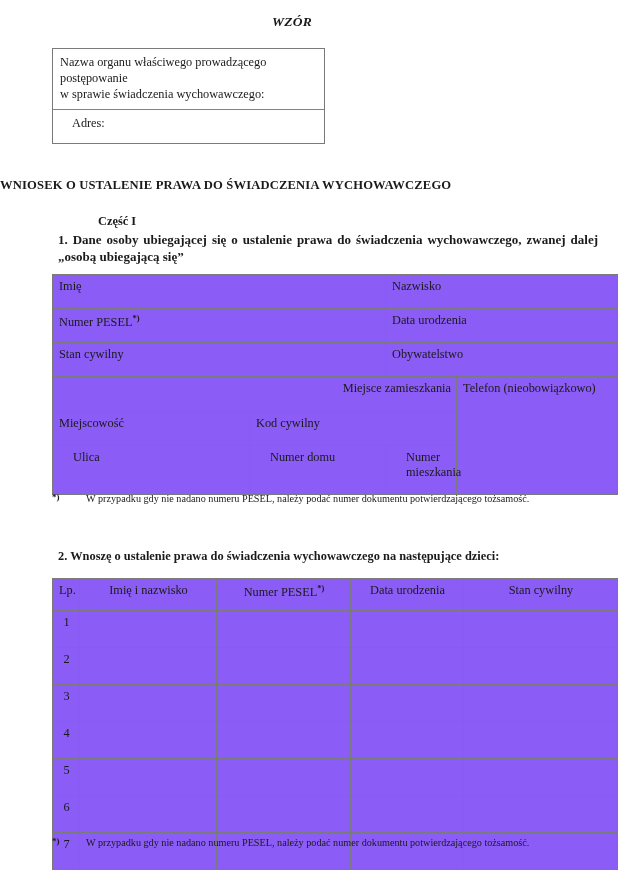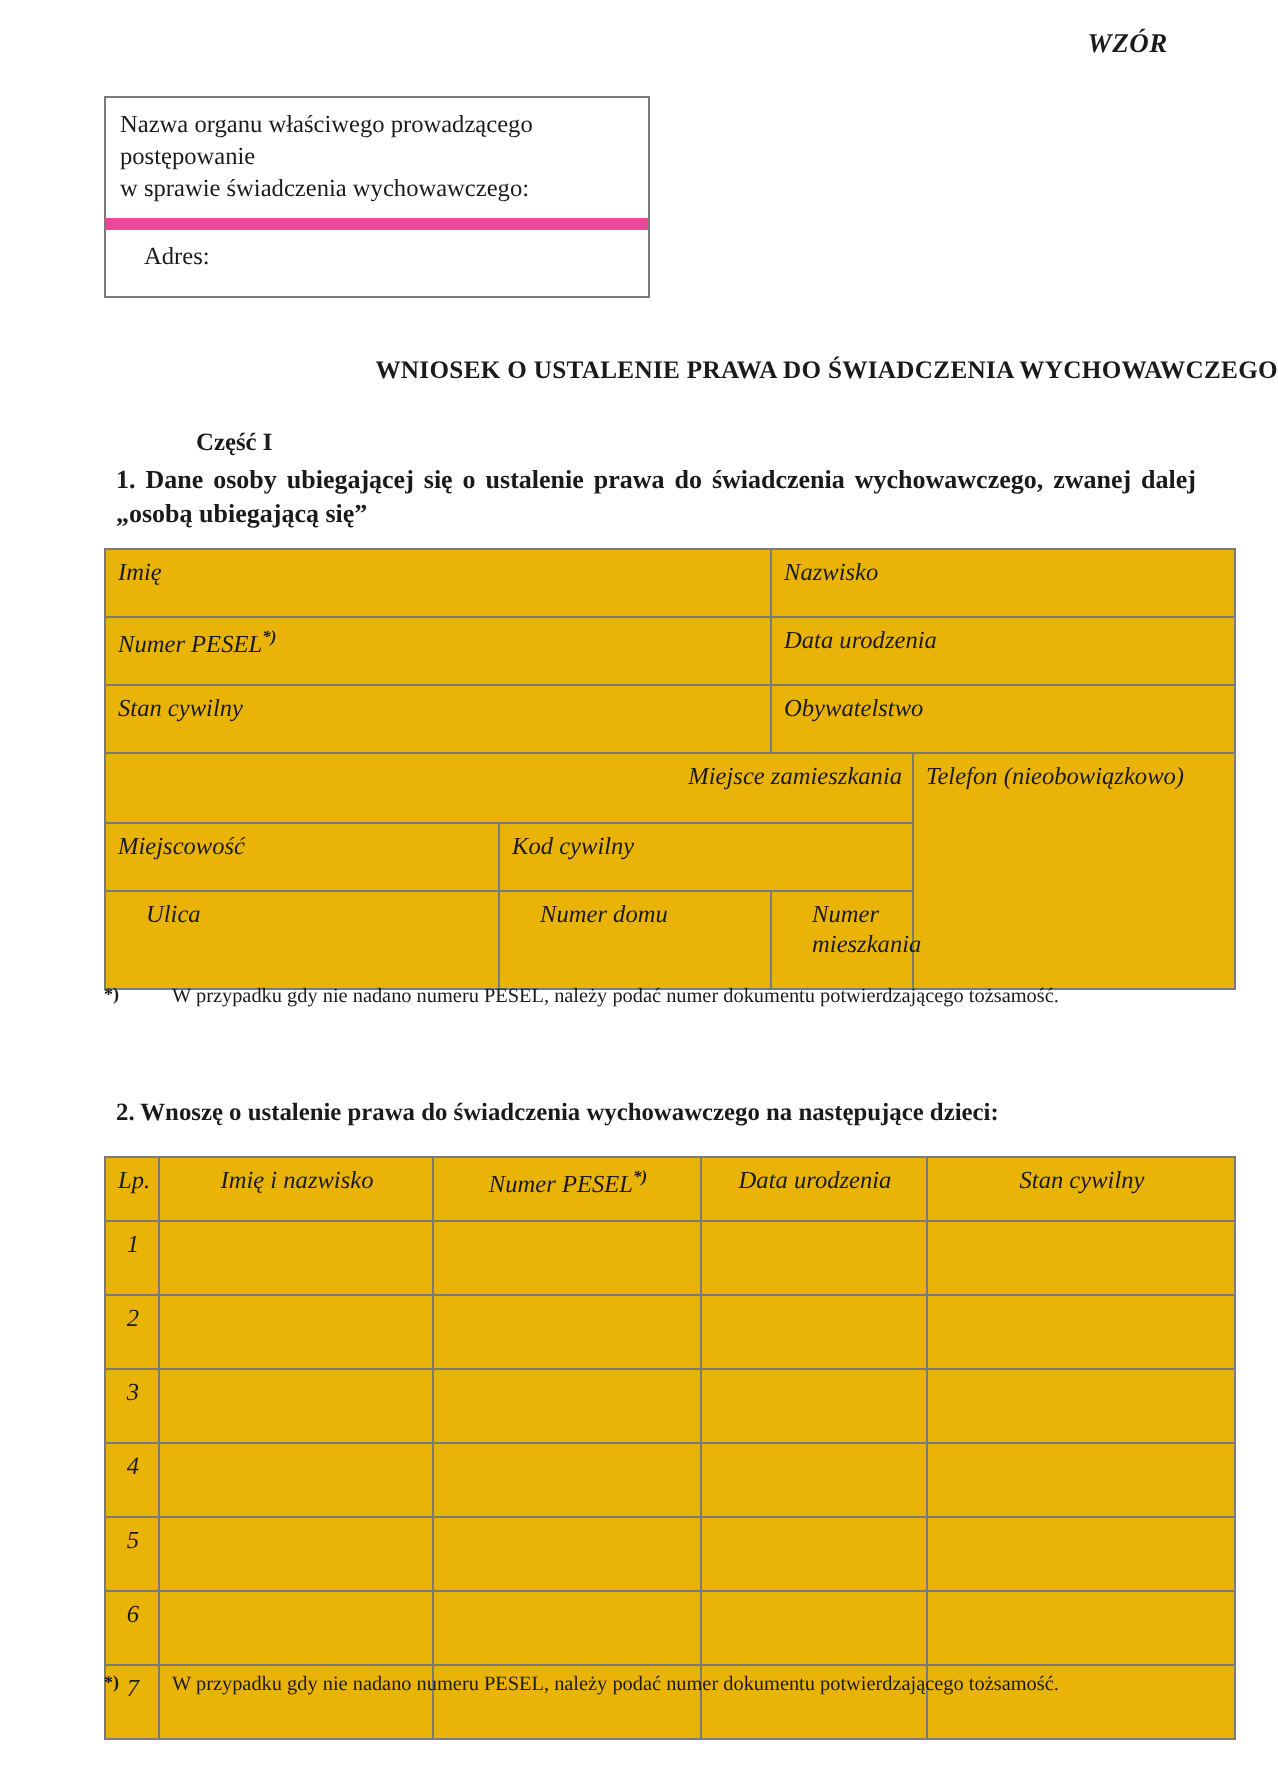--- a/index.html
+++ b/index.html
@@ -22,21 +22,21 @@
     height: 884px;
     background: #ffffff;
   }
 
   
   .wzor {
     position: absolute;
     left: 0;
     top: 14px;
     width: 584px;
-    text-align: right;
+    text-align: center;
     font-style: italic;
     font-weight: bold;
     font-size: 13.5px;
     letter-spacing: 0.3px;
   }
 
   
   .authority-box {
     position: absolute;
     left: 52px;
@@ -45,39 +45,39 @@
     border: 1px solid #7a7a7a;
     box-sizing: border-box;
     background: #fff;
   }
   .authority-name {
     padding: 5px 6px 6px 7px;
     font-size: 12.3px;
     line-height: 1.32;
     min-height: 60px;
     box-sizing: border-box;
-    border-bottom: 6px solid #ec4899;
+    border-bottom: 1px solid #ec4899;
   }
   .authority-name div { white-space: nowrap; }
   .authority-address {
     padding: 5px 6px 6px 7px;
     font-size: 12.3px;
     line-height: 1.32;
     min-height: 33px;
     box-sizing: border-box;
     margin-left: 12px;
   }
 
   
   .main-title {
     position: absolute;
     left: 0;
     top: 178px;
     width: 639px;
-    text-align: right;
+    text-align: left;
     font-weight: bold;
     font-size: 12.6px;
     letter-spacing: 0.15px;
   }
 
   
   .part-label {
     position: absolute;
     left: 58px;
     top: 214px;
@@ -93,22 +93,21 @@
     font-weight: bold;
     font-size: 13px;
     line-height: 1.34;
     text-align: justify;
   }
 
   
   table.form-table {
     border-collapse: collapse;
     table-layout: fixed;
-    background: #eab308;
-    font-style: italic;
+    background: #8b5cf6;
   }
   table.form-table td {
     border: 1px solid #7a7a7a;
     vertical-align: top;
     padding: 4px 5px 4px 6px;
     font-size: 12.3px;
     line-height: 1.25;
   }
 
   

